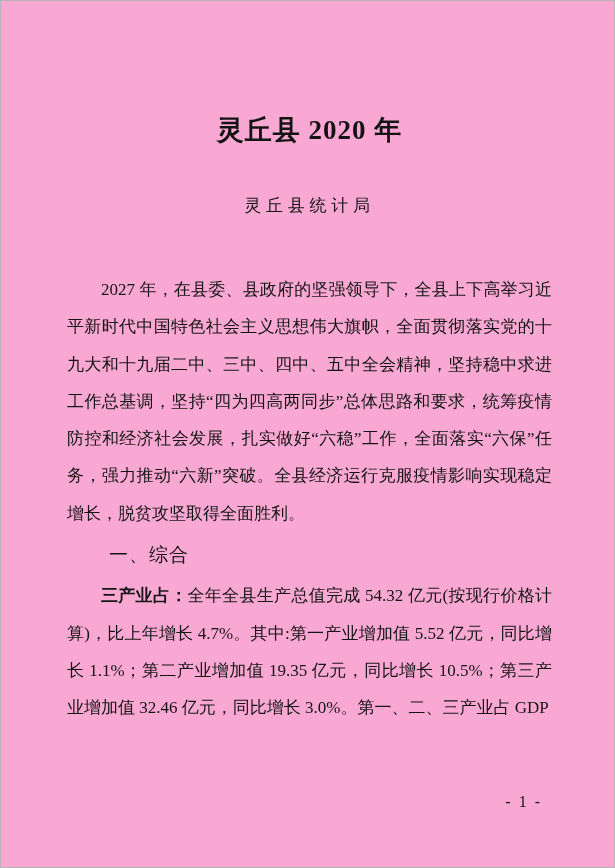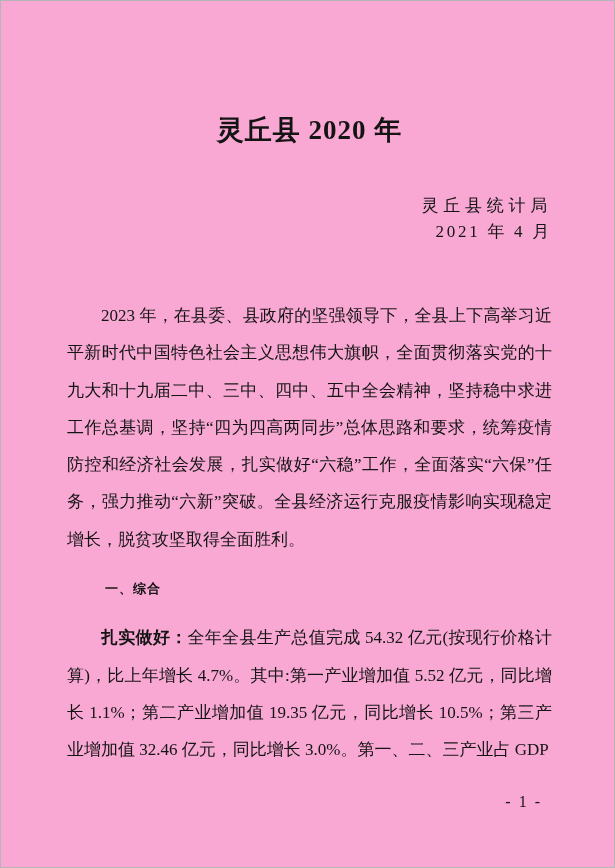--- a/index.html
+++ b/index.html
@@ -23,41 +23,41 @@
   }
   .doc-title {
     margin-top: 110px;
     text-align: center;
     font-size: 27px;
     font-weight: bold;
     line-height: 38px;
     letter-spacing: 1px;
   }
   .byline {
-    text-align: right;
+    text-align: center;
     font-size: 17px;
     line-height: 26px;
     letter-spacing: 0.28em;
   }
   .byline-author { margin-top: 44px; }
   .byline-date   { letter-spacing: 0.16em; }
   .para {
     margin: 0;
     font-size: 17px;
     line-height: 37.3px;
     text-align: justify;
     text-indent: 2em;
   }
   .intro-para { margin-top: 52px; }
   .section-heading {
-    margin: 12px;
+    margin: 4px;
     padding-left: 2em;
     font-family: "Liberation Sans", sans-serif;
-    font-size: 13px;
-    font-weight: bold;
+    font-size: 19px;
+    font-weight: normal;
     line-height: 37.3px;
     letter-spacing: 1px;
   }
   .lead-in {
     font-family: "Liberation Sans", sans-serif;
     font-weight: bold;
   }
   .page-number {
     position: absolute;
     top: 792px;
@@ -70,24 +70,23 @@
 <body>
 
 <div class="page">
   <div class="content">
 
     <div class="doc-title">
       <div>灵丘县 2020 年</div>
     </div>
 
     <div class="byline byline-author">灵丘县统计局</div>
-    <div class="byline byline-date">2021 年 4 月</div>
 
-    <p class="para intro-para">2023 年，在县委、县政府的坚强领导下，全县上下高举习近平新时代中国特色社会主义思想伟大旗帜，全面贯彻落实党的十九大和十九届二中、三中、四中、五中全会精神，坚持稳中求进工作总基调，坚持“四为四高两同步”总体思路和要求，统筹疫情防控和经济社会发展，扎实做好“六稳”工作，全面落实“六保”任务，强力推动“六新”突破。全县经济运行克服疫情影响实现稳定增长，脱贫攻坚取得全面胜利。</p>
+    <p class="para intro-para">2027 年，在县委、县政府的坚强领导下，全县上下高举习近平新时代中国特色社会主义思想伟大旗帜，全面贯彻落实党的十九大和十九届二中、三中、四中、五中全会精神，坚持稳中求进工作总基调，坚持“四为四高两同步”总体思路和要求，统筹疫情防控和经济社会发展，扎实做好“六稳”工作，全面落实“六保”任务，强力推动“六新”突破。全县经济运行克服疫情影响实现稳定增长，脱贫攻坚取得全面胜利。</p>
 
     <h2 class="section-heading">一、综合</h2>
 
-    <p class="para"><span class="lead-in">扎实做好：</span><span>全年全县生产总值完成 54.32 亿元(按现行价格计算)，比上年增长 4.7%。其中:第一产业增加值 5.52 亿元，同比增长 1.1%；第二产业增加值 19.35 亿元，同比增长 10.5%；第三产业增加值 32.46 亿元，同比增长 3.0%。第一、二、三产业占 GDP</span></p>
+    <p class="para"><span class="lead-in">三产业占：</span><span>全年全县生产总值完成 54.32 亿元(按现行价格计算)，比上年增长 4.7%。其中:第一产业增加值 5.52 亿元，同比增长 1.1%；第二产业增加值 19.35 亿元，同比增长 10.5%；第三产业增加值 32.46 亿元，同比增长 3.0%。第一、二、三产业占 GDP</span></p>
 
   </div>
 
   <div class="page-number">- 1 -</div>
 </div>
 
 </body></html>

